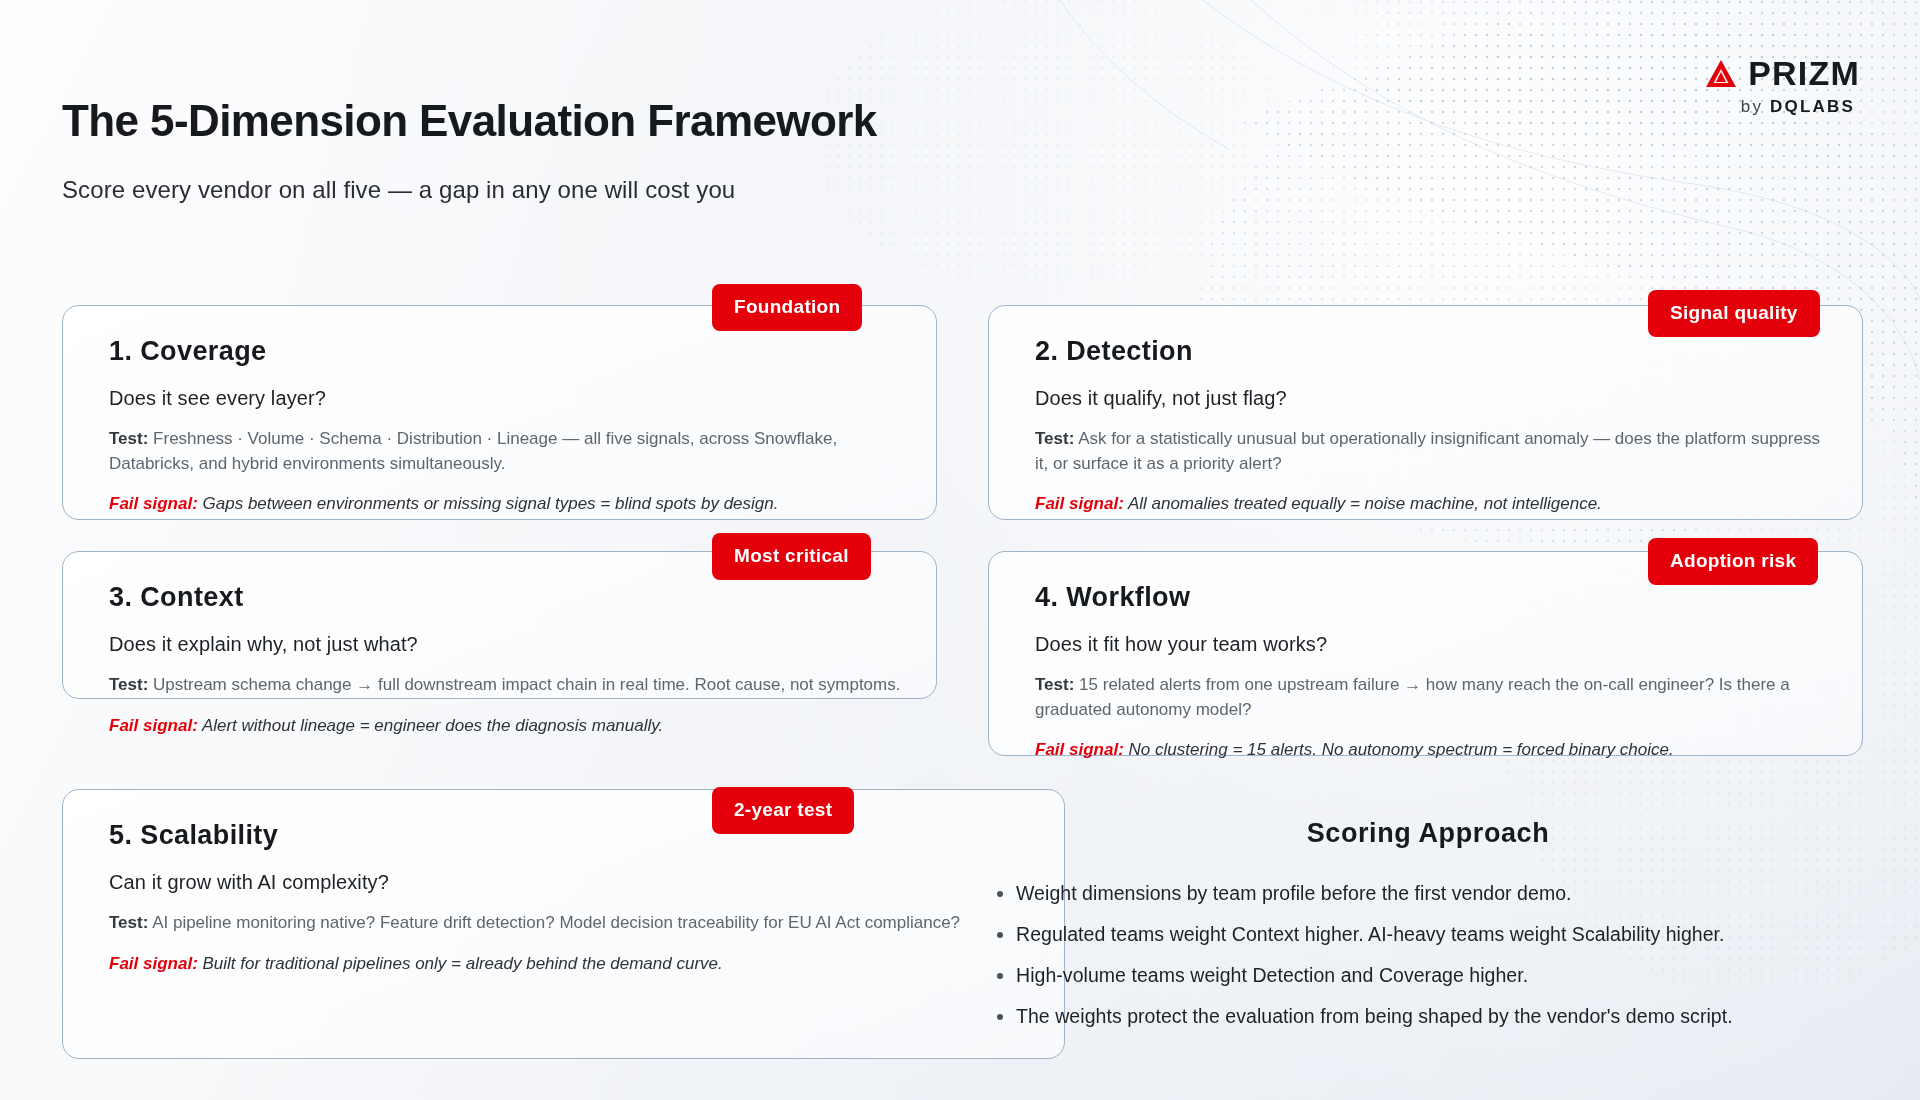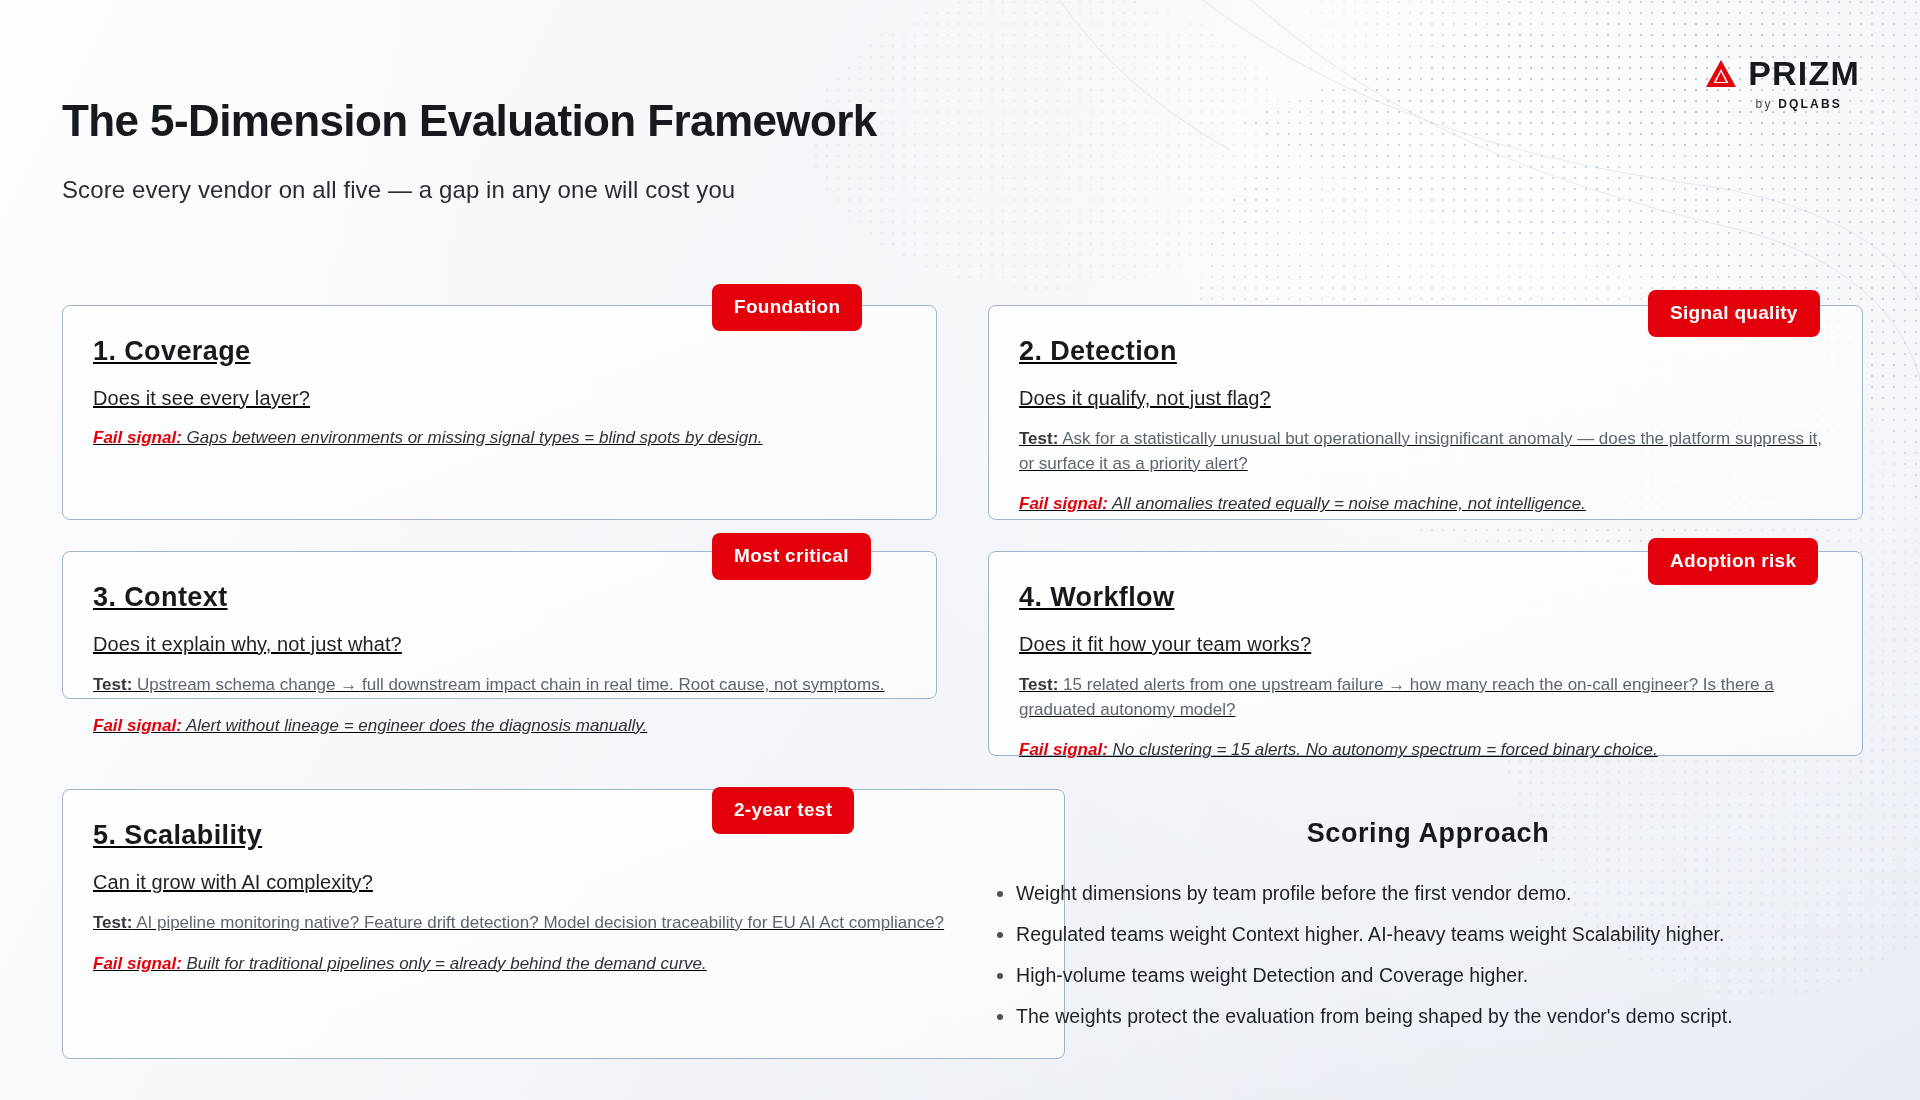--- a/index.html
+++ b/index.html
@@ -74,38 +74,37 @@
 
   .logo-word {
     font-size: 34px;
     font-weight: 700;
     letter-spacing: 1.2px;
     color: #16191d;
   }
 
   .logo-sub {
     margin-top: 4px;
-    margin-right: 18px;
-    font-size: 12px;
+    margin-right: 5px;
+    font-size: 17px;
     letter-spacing: 2.2px;
     color: #3d4349;
     font-weight: 400;
   }
 
   .logo-sub b { font-weight: 700; color: #16191d; letter-spacing: 2.2px; }
 
   
 
   .card {
     position: absolute;
     border: 1.6px solid #9fb4c9;
-    border-radius: 8px;
+    border-radius: 17px;
     background: linear-gradient(160deg, rgba(255,255,255,0.92), rgba(250,251,253,0.80));
-    padding: 30px 30px 24px 30px;
-    text-decoration: underline;
+    padding: 30px 30px 24px 46px;
   }
 
   .card-title {
     font-size: 27px;
     font-weight: 600;
     color: #16191d;
     letter-spacing: 0.4px;
   }
 
   .card-q {
@@ -244,20 +243,21 @@
       </svg>
       <div class="logo-word">PRIZM</div>
     </div>
     <div class="logo-sub"><span>by </span><b>DQLABS</b></div>
   </div>
 
   <div class="badge" id="badge-coverage">Foundation</div>
   <div class="card" id="card-coverage">
     <div class="card-title">1. Coverage</div>
     <div class="card-q">Does it see every layer?</div>
+    <div class="card-test"><b>Test:</b><span> Freshness · Volume · Schema · Distribution · Lineage — all five signals, across Snowflake, Databricks, and hybrid environments simultaneously.</span></div>
     <div class="card-fail"><b>Fail signal:</b><span> Gaps between environments or missing signal types = blind spots by design.</span></div>
   </div>
 
   <div class="badge" id="badge-detection">Signal quality</div>
   <div class="card" id="card-detection">
     <div class="card-title">2. Detection</div>
     <div class="card-q">Does it qualify, not just flag?</div>
     <div class="card-test"><b>Test:</b><span> Ask for a statistically unusual but operationally insignificant anomaly — does the platform suppress it, or surface it as a priority alert?</span></div>
     <div class="card-fail"><b>Fail signal:</b><span> All anomalies treated equally = noise machine, not intelligence.</span></div>
   </div>

